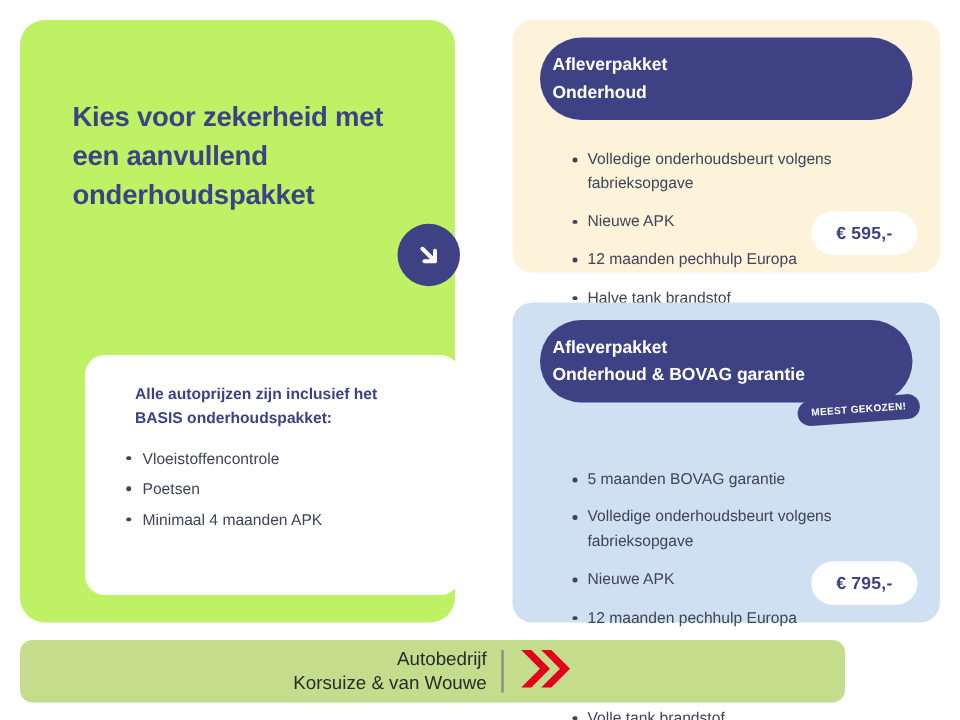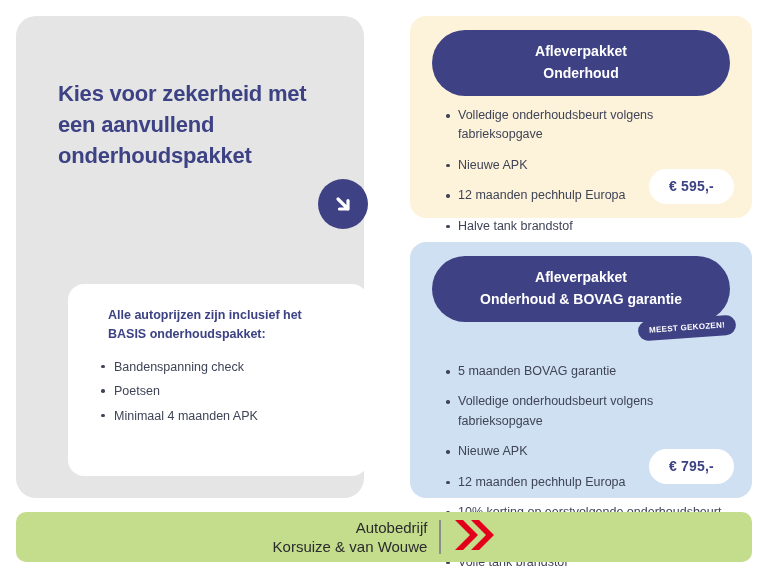--- a/index.html
+++ b/index.html
@@ -15,21 +15,21 @@
     overflow: hidden;
   }
 
   
   .green-panel {
     position: absolute;
     left: 16px;
     top: 16px;
     width: 348px;
     height: 482px;
-    background: #e5e5e5;
+    background: #bef264;
     border-radius: 20px;
     box-sizing: border-box;
   }
   .headline {
     position: absolute;
     left: 42px;
     top: 62px;
     width: 290px;
     color: #3c4283;
     font-size: 22px;
@@ -114,32 +114,31 @@
     background: #cfe0f2;
   }
   .pkg-header {
     position: absolute;
     left: 22px;
     right: 22px;
     top: 14px;
     background: #3e4184;
     border-radius: 999px;
     color: #ffffff;
-    text-align: center;
     font-size: 14px;
     font-weight: bold;
     line-height: 1.55;
     padding: 11px 10px 12px 10px;
     white-space: pre-line;
   }
   ul.pkg-list {
     position: absolute;
     left: 28px;
     right: 18px;
-    margin: 0;
+    margin: 12px;
     padding: 0 0 0 20px;
     list-style: none;
   }
   .pkg-card.cream ul.pkg-list { top: 90px; }
   .pkg-card.blue  ul.pkg-list { top: 120px; }
   ul.pkg-list li {
     position: relative;
     color: #3f4457;
     font-size: 12.5px;
     line-height: 1.55;
@@ -182,21 +181,21 @@
     padding: 5px 11px 6px 11px;
     transform: rotate(-4deg);
     white-space: nowrap;
   }
 
   
   .footer-bar {
     position: absolute;
     left: 16px;
     top: 512px;
-    width: 736px;
+    width: 660px;
     height: 50px;
     background: #c3dd8d;
     border-radius: 10px;
     box-sizing: border-box;
   }
   .footer-inner {
     position: absolute;
     left: 0;
     top: 0;
     width: 100%;
@@ -233,21 +232,21 @@
   <div class="arrow-circle">
     <svg width="26" height="26" viewBox="0 0 26 26" aria-hidden="true">
       <path d="M8 8 L18 18 M18 9.5 L18 18 L9.5 18" stroke="#ffffff" stroke-width="3.2" stroke-linecap="round" stroke-linejoin="round" fill="none"></path>
     </svg>
   </div>
 
   <div class="white-card">
     <div class="white-card-title">Alle autoprijzen zijn inclusief het
 BASIS onderhoudspakket:</div>
     <ul class="basis-list">
-      <li>Bandenspanning check</li>
+      <li>Vloeistoffencontrole</li>
       <li>Poetsen</li>
       <li>Minimaal 4 maanden APK</li>
     </ul>
   </div>
 </div>
 
 <div class="pkg-card cream">
   <div class="pkg-header">Afleverpakket
 Onderhoud</div>
   <ul class="pkg-list">

